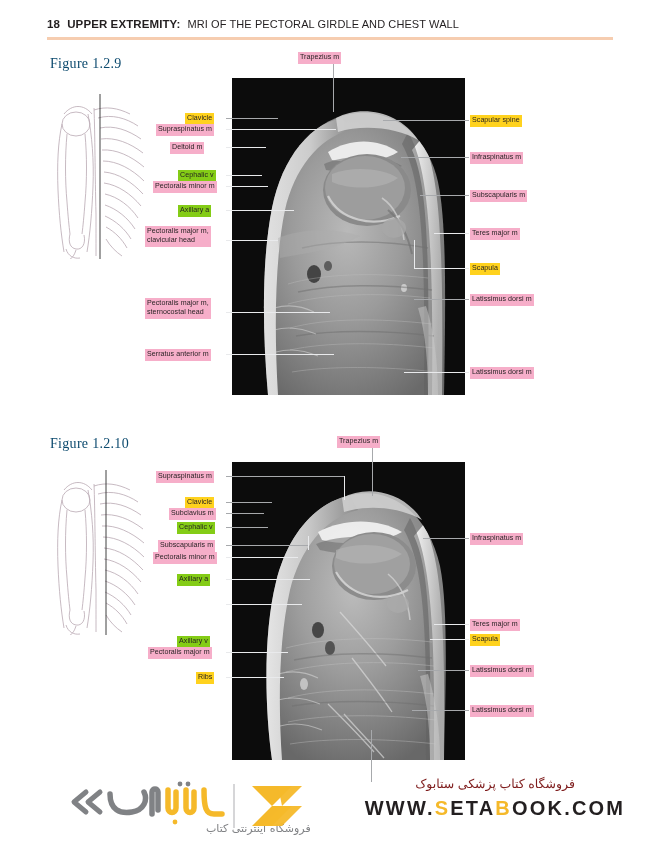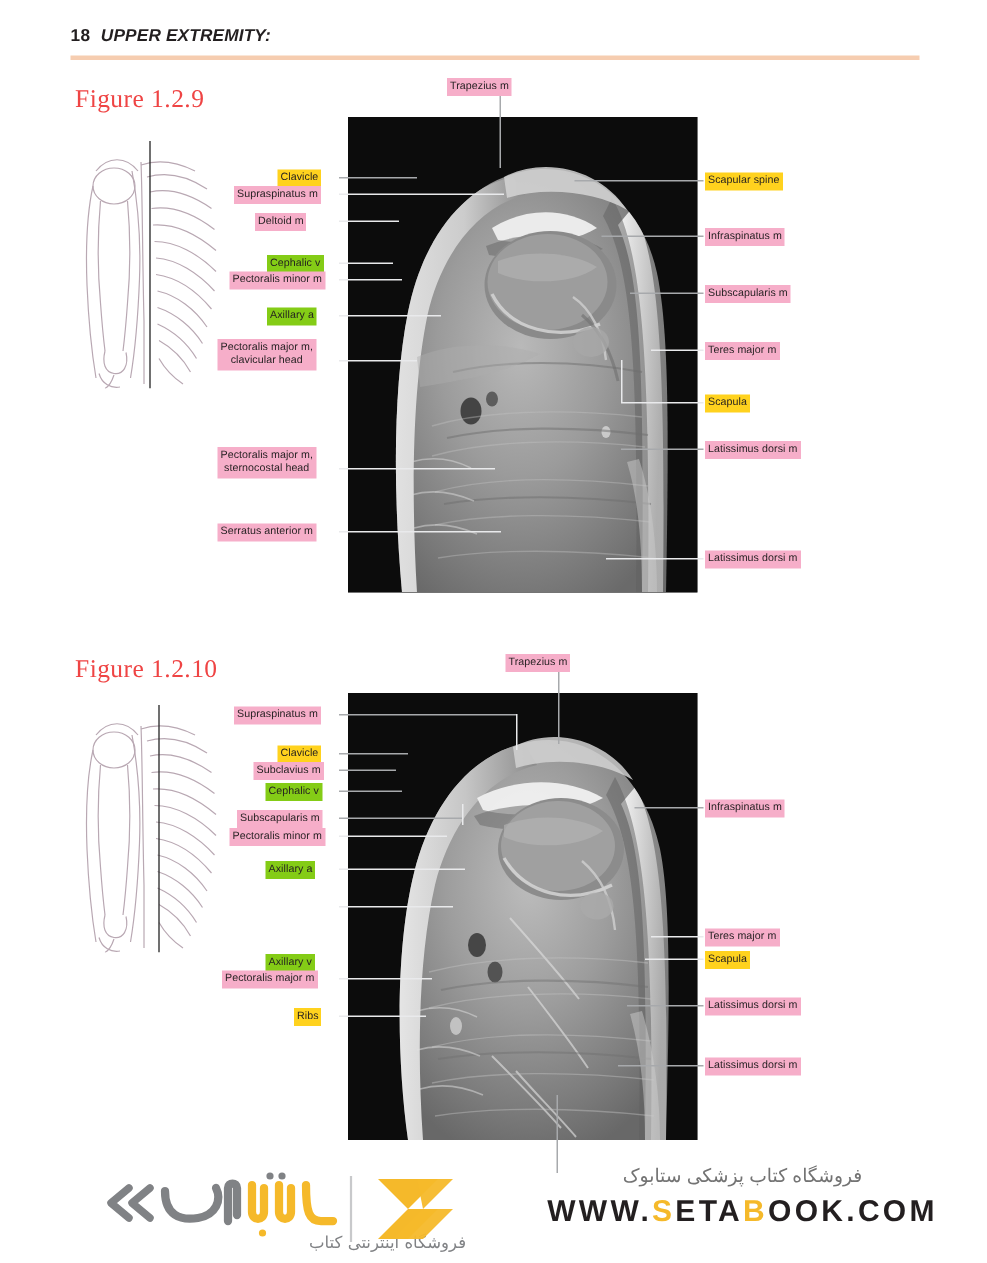--- a/index.html
+++ b/index.html
@@ -31,21 +31,20 @@
   }
   .page-number {
     font-size: 11.5px;
     font-weight: bold;
     letter-spacing: 0.2px;
   }
   .header-strong {
     font-size: 11.5px;
     font-weight: bold;
     letter-spacing: 0.1px;
-    font-style: italic;
   }
   .header-rest {
     font-size: 11px;
     font-weight: normal;
     letter-spacing: 0.1px;
   }
   .header-rule {
     position: absolute;
     left: 47px;
     top: 37px;
@@ -59,22 +58,22 @@
     position: absolute;
     left: 0;
     width: 658px;
   }
   #figure-1 { top: 50px; height: 360px; }
   #figure-2 { top: 432px; height: 335px; }
 
   .figure-title {
     position: absolute;
     font-family: "Liberation Serif", serif;
-    font-size: 17px;
-    color: #ef4444;
+    font-size: 14px;
+    color: #0c4a6e;
     letter-spacing: 0.3px;
     white-space: nowrap;
   }
   #figure-1 .figure-title { left: 50px; top: 6px; }
   #figure-2 .figure-title { left: 50px; top: 4px; }
 
   
   .orientation-thumb {
     position: absolute;
     width: 112px;
@@ -101,21 +100,21 @@
     line-height: 9.2px;
     letter-spacing: 0.05px;
     padding: 1px 2px 1.4px 2px;
     white-space: nowrap;
     color: #231f20;
   }
   .label.muscle { background: #f6aec9; }
   .label.bone   { background: #ffd21e; }
   .label.vessel { background: #84cc16; }
   .label.right  { text-align: left; }
-  .label.left   { text-align: center; }
+  .label.left   { text-align: left; }
   .label.center { text-align: center; }
   .label .l2 { display: block; }
 
   
   .leader {
     position: absolute;
     background: #a7a9ac;
   }
   .leader.h { height: 1px; }
   .leader.v { width: 1px; }
@@ -139,40 +138,41 @@
   .logo-block svg { display: block; }
   .footer-right {
     position: absolute;
     left: 350px;
     top: 6px;
     width: 290px;
     text-align: center;
   }
   .footer-fa {
     font-size: 12.5px;
-    color: #737373;
+    color: #7f1d1d;
     direction: rtl;
     letter-spacing: 0.2px;
     margin-bottom: 6px;
   }
   .footer-url {
     font-size: 20px;
     font-weight: bold;
     letter-spacing: 2.2px;
     color: #231f20;
     white-space: nowrap;
   }
   .footer-url .hl { color: #f5b92a; }
 </style>
 </head>
 <body>
 
 <div class="page-header">
   <span class="page-number">18</span>
   <span class="header-strong">UPPER EXTREMITY:</span>
+  <span class="header-rest">MRI OF THE PECTORAL GIRDLE AND CHEST WALL</span>
 </div>
 <div class="header-rule"></div>
 
 <div class="figure" id="figure-1">
 
   <div class="figure-title">Figure 1.2.9</div>
 
   <div class="orientation-thumb">
     <svg viewBox="0 0 112 165" xmlns="http://www.w3.org/2000/svg">
       <g fill="none" stroke="#b9a8b3" stroke-width="0.8">

